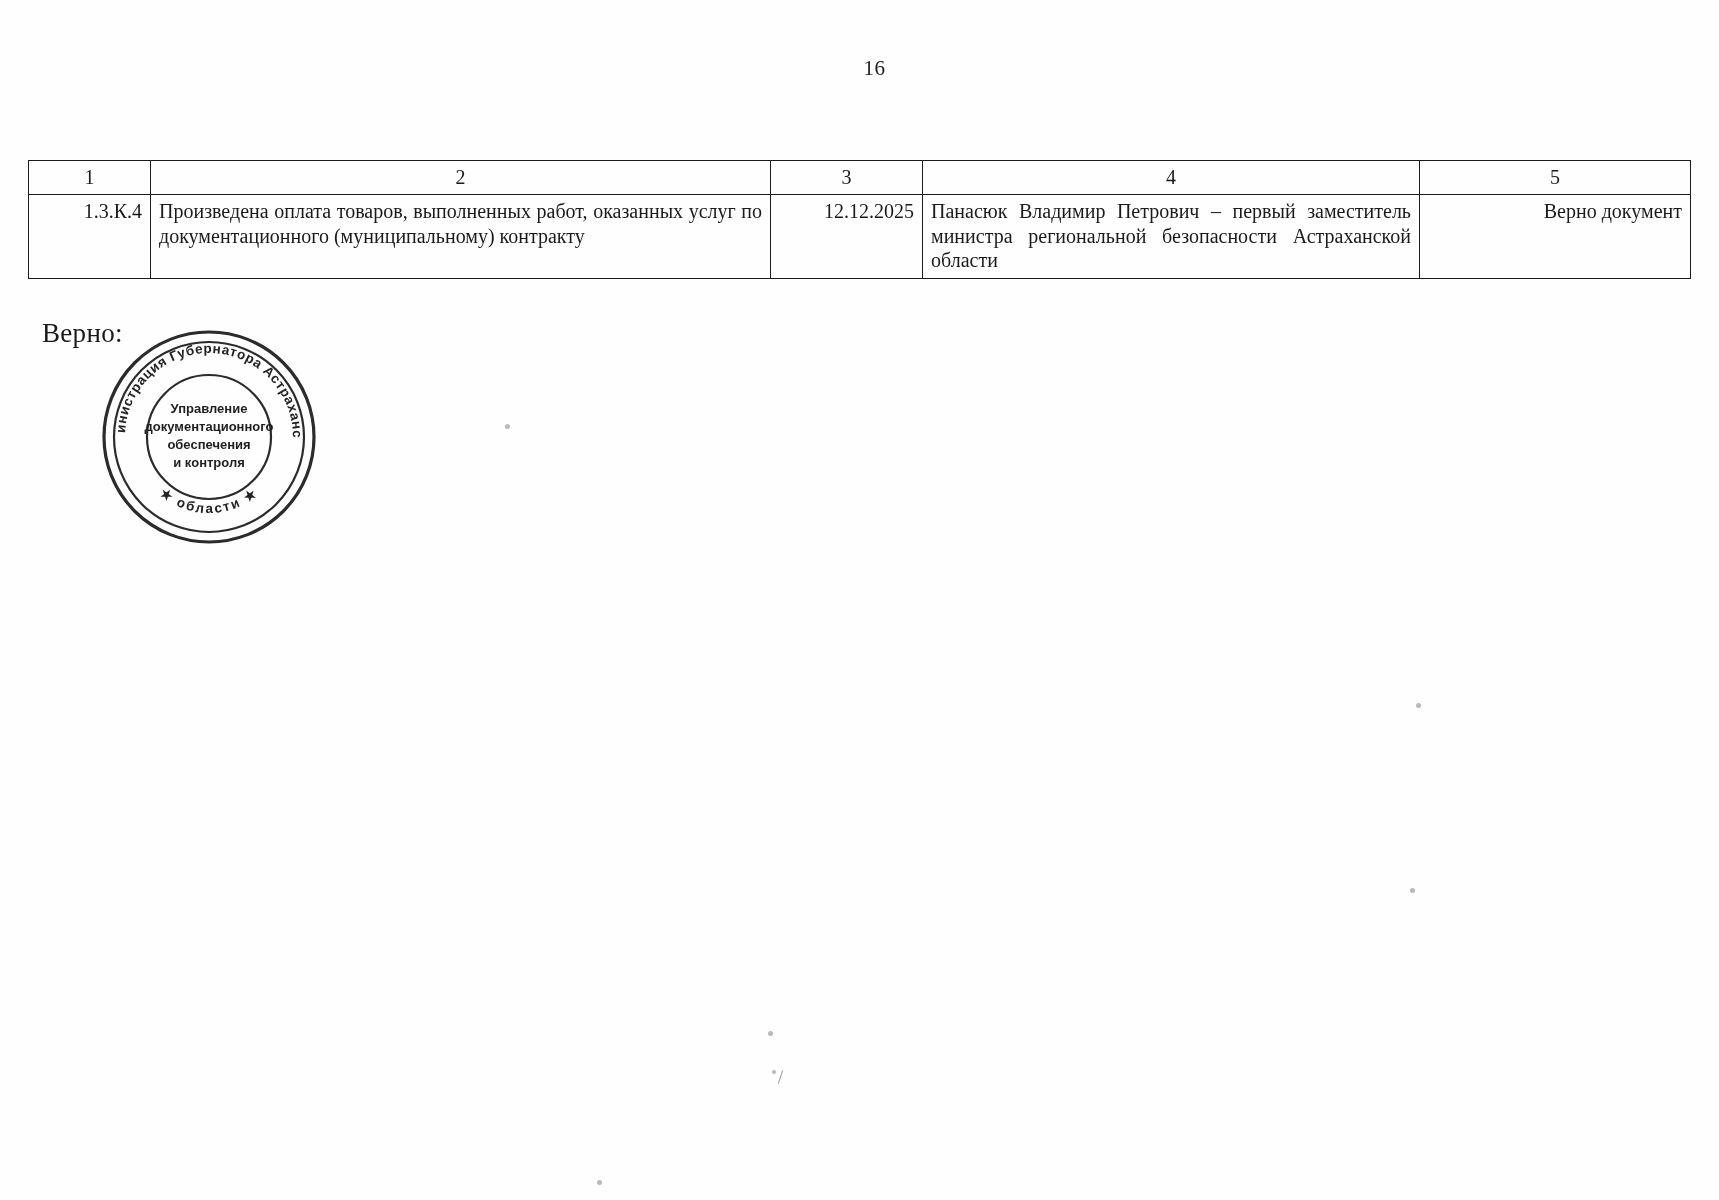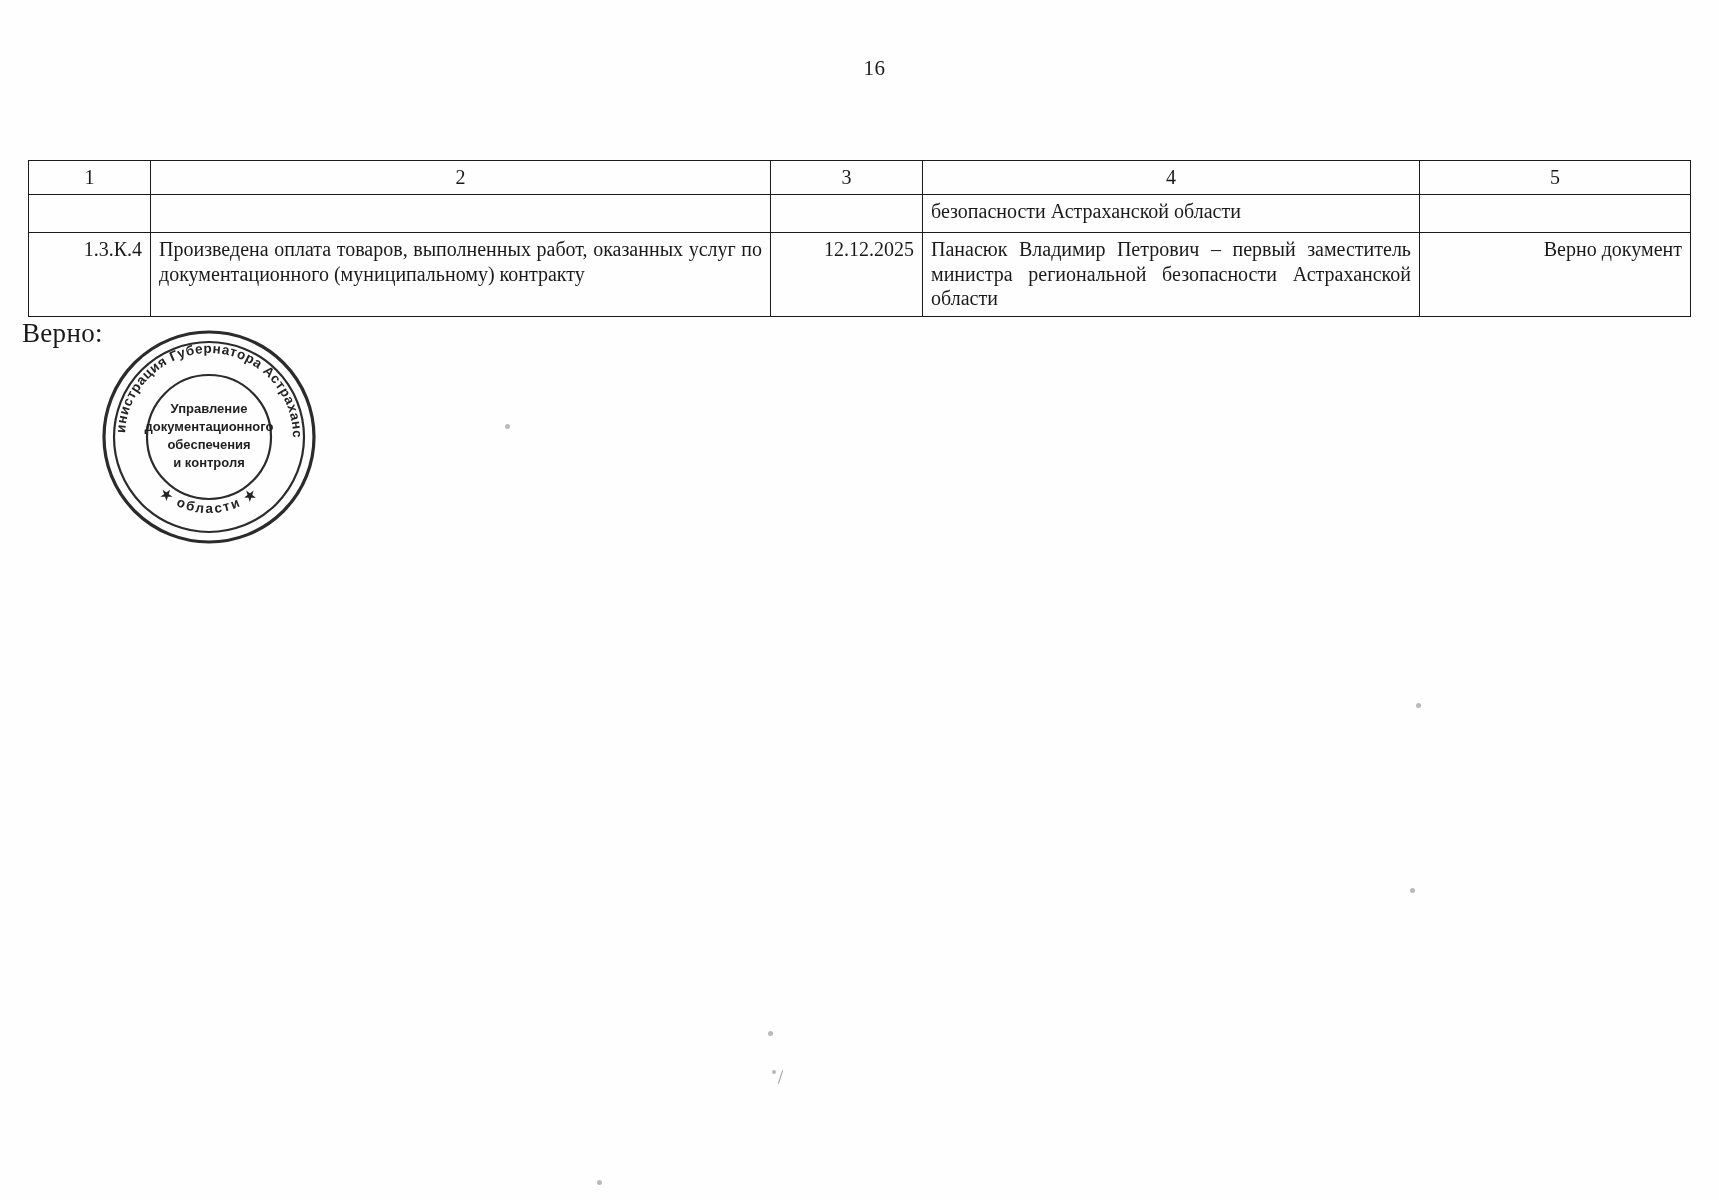--- a/index.html
+++ b/index.html
@@ -69,21 +69,21 @@
     text-align: justify;
     text-align-last: left;
   }
   .row-cont td { height: 28px; }
   .empty-cell { }
 
   
   .verno {
     position: absolute;
     top: 318px;
-    left: 22px;
+    left: 42px;
     font-size: 27px;
     letter-spacing: 0.3px;
   }
   .stamp {
     position: absolute;
     top: 328px;
     left: 100px;
     width: 218px;
     height: 218px;
   }
@@ -127,27 +127,20 @@
         <col class="col-5">
     </colgroup>
     <tbody>
       <tr>
         <td class="colnum">1</td>
         <td class="colnum">2</td>
         <td class="colnum">3</td>
         <td class="colnum">4</td>
         <td class="colnum">5</td>
       </tr>
-      <tr class="row-cont">
-        <td class="empty-cell"></td>
-        <td class="empty-cell"></td>
-        <td class="empty-cell cell-center"></td>
-        <td class="cell-just-4">безопасности Астраханской области</td>
-        <td class="empty-cell cell-center"></td>
-      </tr>
       <tr>
         <td class="cell-center">1.3.К.4</td>
         <td class="cell-justify">Произведена оплата товаров, выполненных работ, оказанных услуг по документационного (муниципальному) контракту</td>
         <td class="cell-center">12.12.2025</td>
         <td class="cell-just-4">Панасюк Владимир Петрович – первый заместитель министра региональной безопасности Астраханской области</td>
         <td class="cell-center">Верно документ</td>
       </tr>
     </tbody>
   </table>
 

